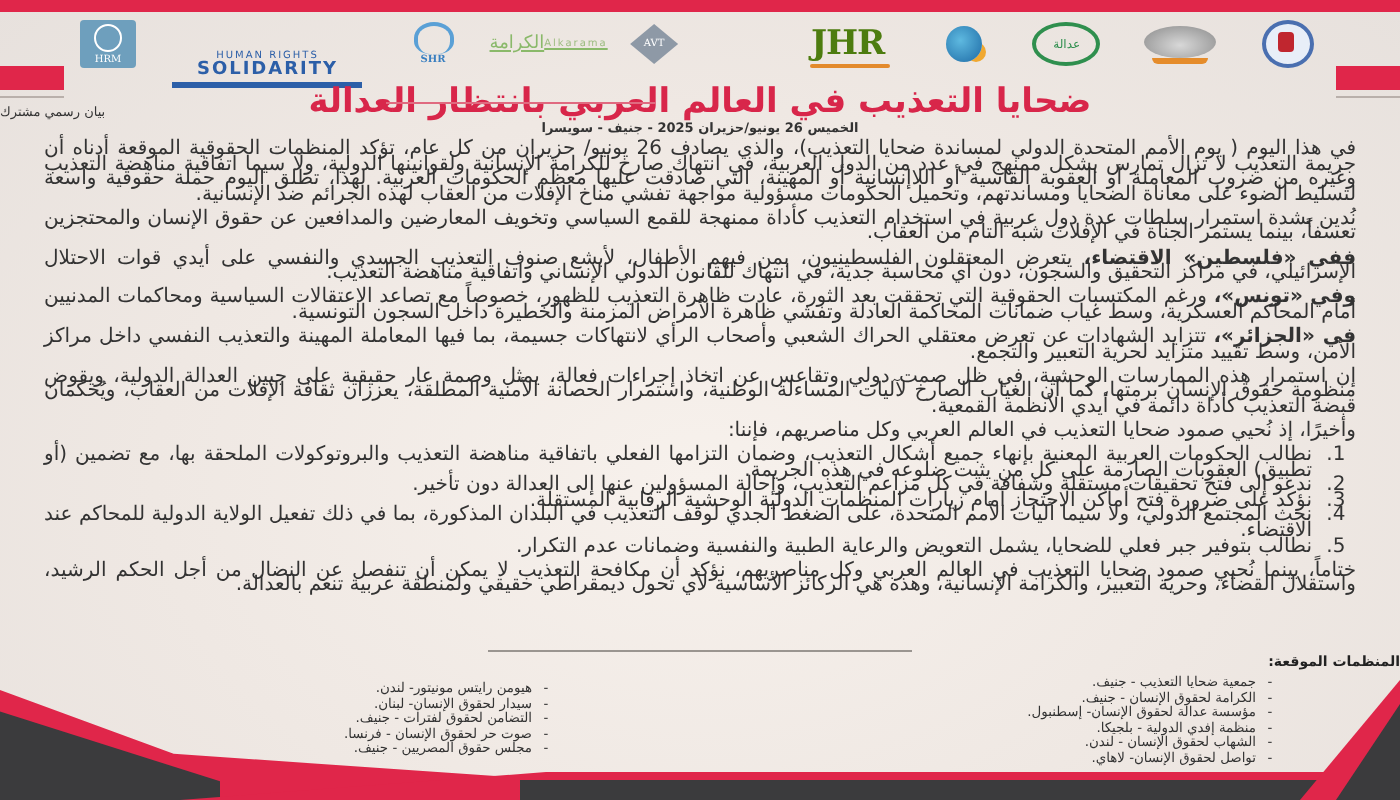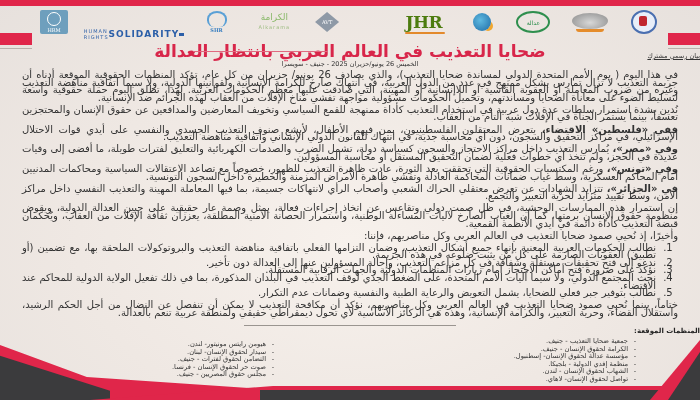--- a/index.html
+++ b/index.html
@@ -7,27 +7,27 @@
     width:700px; height:400px; overflow:hidden; position:relative;
     background: radial-gradient(ellipse at 50% 60%, #f7f1ec 0%, #efe8e3 55%, #e7e1dd 100%);
     font-family: "DejaVu Sans", sans-serif;
     color:#2a2a2a;
   }
   .top-bar { position:absolute; left:0; top:0; width:700px; height:6px; background:#e0264a; }
   .logos { position:absolute; top:9px; left:40px; width:620px; height:26px; display:flex; align-items:center; justify-content:space-between; direction:ltr; }
   .logo { height:22px; display:flex; align-items:center; justify-content:center; font-family:"DejaVu Serif", serif; }
   .logo-hrm { width:28px; height:24px; background:#6e9fbd; color:#fff; font-size:5px; flex-direction:column; border-radius:2px; }
   .logo-hrm .ring { width:12px; height:12px; border:1.5px solid #fff; border-radius:50%; margin-bottom:1px; }
-  .logo-hrs { width:100px; flex-direction:row;margin-top:24px; }
+  .logo-hrs { width:100px; flex-direction:column;margin-top:24px; }
   .logo-hrs .t1 { font-size:5px; color:#2c5fa8; letter-spacing:1px; font-family:"DejaVu Sans",sans-serif; line-height:6px; }
   .logo-hrs .t2 { font-size:9px; color:#2c5fa8; font-weight:bold; letter-spacing:1px; font-family:"DejaVu Sans",sans-serif; line-height:9px; }
   .logo-hrs .bar { width:95px; height:3px; background:#2c5fa8; margin-top:1px; }
   .logo-shr { width:34px; flex-direction:column; color:#3a7fc0; font-size:5px; font-weight:bold; }
   .logo-shr .hand { width:16px; height:14px; border-radius:50% 50% 40% 40%; border:2px solid #5aa0d6; border-bottom:none; }
-  .logo-alk { width:50px; flex-direction:column; color:#8ab96a; font-size:9px; font-family:"DejaVu Sans",sans-serif; line-height:10px; }
+  .logo-alk { width:50px; flex-direction:row; color:#8ab96a; font-size:9px; font-family:"DejaVu Sans",sans-serif; line-height:10px;text-decoration:underline; }
   .logo-alk .en { font-size:5px; letter-spacing:1px; color:#9cbc80; }
   .logo-avt { width:24px; height:20px; background:#8e99a6; clip-path:polygon(50% 0,100% 50%,50% 100%,0 50%); color:#fff; font-size:5px; }
   .logo-jhr { width:50px; font-size:17px; font-weight:bold; color:#4d7c0f; letter-spacing:-0.5px; position:relative;margin-left:44px; }
   .logo-jhr::after { content:""; position:absolute; left:6px; right:4px; bottom:-1px; height:2px; border-radius:2px; background:#e38a2c; }
   .logo-globe { width:34px; }
   .logo-globe .g { width:18px; height:18px; border-radius:50%; background:radial-gradient(circle at 40% 40%, #5eb9e0, #1d6aa5); box-shadow: 6px 4px 0 -4px #f0a830; }
   .logo-adala { width:38px; }
   .logo-adala .c { width:30px; height:18px; border-radius:50%; border:2px solid #2f8f4e; display:flex; align-items:center; justify-content:center; color:#2f8f4e; font-size:6px; font-family:"DejaVu Sans",sans-serif; }
   .logo-bird { width:44px; flex-direction:column; }
   .logo-bird .b { width:36px; height:16px; border-radius:50%; background:radial-gradient(ellipse at 50% 60%, #d8d8d8, #8a8a8a); }
@@ -36,22 +36,22 @@
   .logo-emhr .e { width:22px; height:20px; border-radius:50%; border:2px solid #4a6fb0; background:#e8eef8; position:relative; }
   .logo-emhr .e::after { content:""; position:absolute; left:6px; top:4px; width:8px; height:10px; background:#c0262f; border-radius:2px; }
 
   .title-band-left { position:absolute; left:0; top:33px; width:32px; height:12px; background:#e0264a; }
   .title-band-right { position:absolute; right:0; top:33px; width:32px; height:12px; background:#e0264a; }
   .title-rule-left { position:absolute; left:0; top:48px; width:32px; height:1px; background:#b9b0ab; }
   .title-rule-right { position:absolute; right:0; top:48px; width:32px; height:1px; background:#b9b0ab; }
   .main-title { position:absolute; left:40px; right:40px; top:29px; text-align:center; direction:rtl; font-size:17px; font-weight:bold; color:#d8264a; line-height:20px; letter-spacing:0.2px; }
   .title-underline { position:absolute; left:193px; top:51px; width:135px; height:1px; background:#e06a80; }
 
-  .sub1 { position:absolute; left:0; right:0; top:52px; text-align:right; direction:rtl; font-size:6.5px; line-height:8px; color:#333;text-decoration:underline; }
-  .sub2 { position:absolute; left:0; right:0; top:60px; text-align:center; direction:rtl; font-size:6.5px; line-height:8px; font-weight:normal; color:#333; }
+  .sub1 { position:absolute; left:0; right:0; top:52px; text-align:left; direction:rtl; font-size:6.5px; line-height:8px; color:#333; }
+  .sub2 { position:absolute; left:0; right:0; top:60px; text-align:center; direction:rtl; font-size:6.5px; line-height:8px; font-weight:bold; color:#333; }
 
   .body-text { position:absolute; left:22px; right:22px; top:71px; direction:rtl; text-align:justify; font-size:10px; line-height:7.6px; color:#333; }
   .body-text p { margin:0 0 4.5px 0; }
   .body-text b { font-weight:bold; }
   .body-text ol { margin:0 0 4.5px 0; padding-right:18px; padding-left:0; }
   .body-text ol li { padding-right:4px; }
 
   .section-rule { position:absolute; left:244px; top:325px; width:212px; height:1px; background:#9a9590; }
   .sig-title { position:absolute; left:0; right:0; top:327px; text-align:right; direction:rtl; font-size:7px; font-weight:bold; color:#222; }
 
@@ -118,29 +118,28 @@
 <h1 class="main-title" style="margin:12px;">ضحايا التعذيب في العالم العربي بانتظار العدالة</h1>
 <div class="title-underline"></div>
 
 <div class="sub1">بيان رسمي مشترك</div>
 <div class="sub2">الخميس 26 يونيو/حزيران 2025 - جنيف - سويسرا</div>
 
 <div class="body-text">
   <p>في هذا اليوم ( يوم الأمم المتحدة الدولي لمساندة ضحايا التعذيب)، والذي يصادف 26 يونيو/ حزيران من كل عام، تؤكد المنظمات الحقوقية الموقعة أدناه أن جريمة التعذيب لا تزال تمارس بشكل ممنهج في عدد من الدول العربية، في انتهاك صارخ للكرامة الإنسانية ولقوانينها الدولية، ولا سيما اتفاقية مناهضة التعذيب وغيره من ضروب المعاملة أو العقوبة القاسية أو اللاإنسانية أو المهينة، التي صادقت عليها معظم الحكومات العربية. لهذا، تطلق اليوم حملة حقوقية واسعة لتسليط الضوء على معاناة الضحايا ومساندتهم، وتحميل الحكومات مسؤولية مواجهة تفشي مناخ الإفلات من العقاب لهذه الجرائم ضد الإنسانية.</p>
   <p>نُدين بشدة استمرار سلطات عدة دول عربية في استخدام التعذيب كأداة ممنهجة للقمع السياسي وتخويف المعارضين والمدافعين عن حقوق الإنسان والمحتجزين تعسفاً، بينما يستمر الجناة في الإفلات شبه التام من العقاب.</p>
   <p><b>ففي «فلسطين» الاقتضاء،</b><span> يتعرض المعتقلون الفلسطينيون، بمن فيهم الأطفال، لأبشع صنوف التعذيب الجسدي والنفسي على أيدي قوات الاحتلال الإسرائيلي، في مراكز التحقيق والسجون، دون أي محاسبة جدية، في انتهاك للقانون الدولي الإنساني واتفاقية مناهضة التعذيب.</span></p>
-  <p><b>وفي «مصر»،</b><span> يُمارس التعذيب داخل مراكز الاحتجاز والسجون كسياسة دولة، تشمل الضرب والصدمات الكهربائية والتعليق لفترات طويلة، ما أفضى إلى وفيات عديدة في الحجز، ولم تتخذ أي خطوات فعلية لضمان التحقيق المستقل أو محاسبة المسؤولين.</span></p>
   <p><b>وفي «تونس»،</b><span> ورغم المكتسبات الحقوقية التي تحققت بعد الثورة، عادت ظاهرة التعذيب للظهور، خصوصاً مع تصاعد الاعتقالات السياسية ومحاكمات المدنيين أمام المحاكم العسكرية، وسط غياب ضمانات المحاكمة العادلة وتفشي ظاهرة الأمراض المزمنة والخطيرة داخل السجون التونسية.</span></p>
   <p><b>في «الجزائر»،</b><span> تتزايد الشهادات عن تعرض معتقلي الحراك الشعبي وأصحاب الرأي لانتهاكات جسيمة، بما فيها المعاملة المهينة والتعذيب النفسي داخل مراكز الأمن، وسط تقييد متزايد لحرية التعبير والتجمع.</span></p>
   <p>إن استمرار هذه الممارسات الوحشية، في ظل صمت دولي وتقاعس عن اتخاذ إجراءات فعالة، يمثل وصمة عار حقيقية على جبين العدالة الدولية، ويقوض منظومة حقوق الإنسان برمتها، كما أن الغياب الصارخ لآليات المساءلة الوطنية، واستمرار الحصانة الأمنية المطلقة، يعززان ثقافة الإفلات من العقاب، ويُحكمان قبضة التعذيب كأداة دائمة في أيدي الأنظمة القمعية.</p>
   <p>وأخيرًا، إذ نُحيي صمود ضحايا التعذيب في العالم العربي وكل مناصريهم، فإننا:</p>
   <ol>
     <li>نطالب الحكومات العربية المعنية بإنهاء جميع أشكال التعذيب، وضمان التزامها الفعلي باتفاقية مناهضة التعذيب والبروتوكولات الملحقة بها، مع تضمين (أو تطبيق) العقوبات الصارمة على كل من يثبت ضلوعه في هذه الجريمة.</li>
     <li>ندعو إلى فتح تحقيقات مستقلة وشفافة في كل مزاعم التعذيب، وإحالة المسؤولين عنها إلى العدالة دون تأخير.</li>
-    <li>نؤكد على ضرورة فتح أماكن الاحتجاز أمام زيارات المنظمات الدولية والجهات الرقابية المستقلة.</li>
+    <li>نؤكد على ضرورة فتح أماكن الاحتجاز أمام زيارات المنظمات الدولية الوحشية الرقابية المستقلة.</li>
     <li>نحث المجتمع الدولي، ولا سيما آليات الأمم المتحدة، على الضغط الجدي لوقف التعذيب في البلدان المذكورة، بما في ذلك تفعيل الولاية الدولية للمحاكم عند الاقتضاء.</li>
     <li>نطالب بتوفير جبر فعلي للضحايا، يشمل التعويض والرعاية الطبية والنفسية وضمانات عدم التكرار.</li>
   </ol>
   <p>ختاماً، بينما نُحيي صمود ضحايا التعذيب في العالم العربي وكل مناصريهم، نؤكد أن مكافحة التعذيب لا يمكن أن تنفصل عن النضال من أجل الحكم الرشيد، واستقلال القضاء، وحرية التعبير، والكرامة الإنسانية، وهذه هي الركائز الأساسية لأي تحول ديمقراطي حقيقي ولمنطقة عربية تنعم بالعدالة.</p>
 </div>
 
 <div class="section-rule"></div>
 <div class="sig-title">المنظمات الموقعة:</div>
 
 <ul class="sig-list sig-right">

